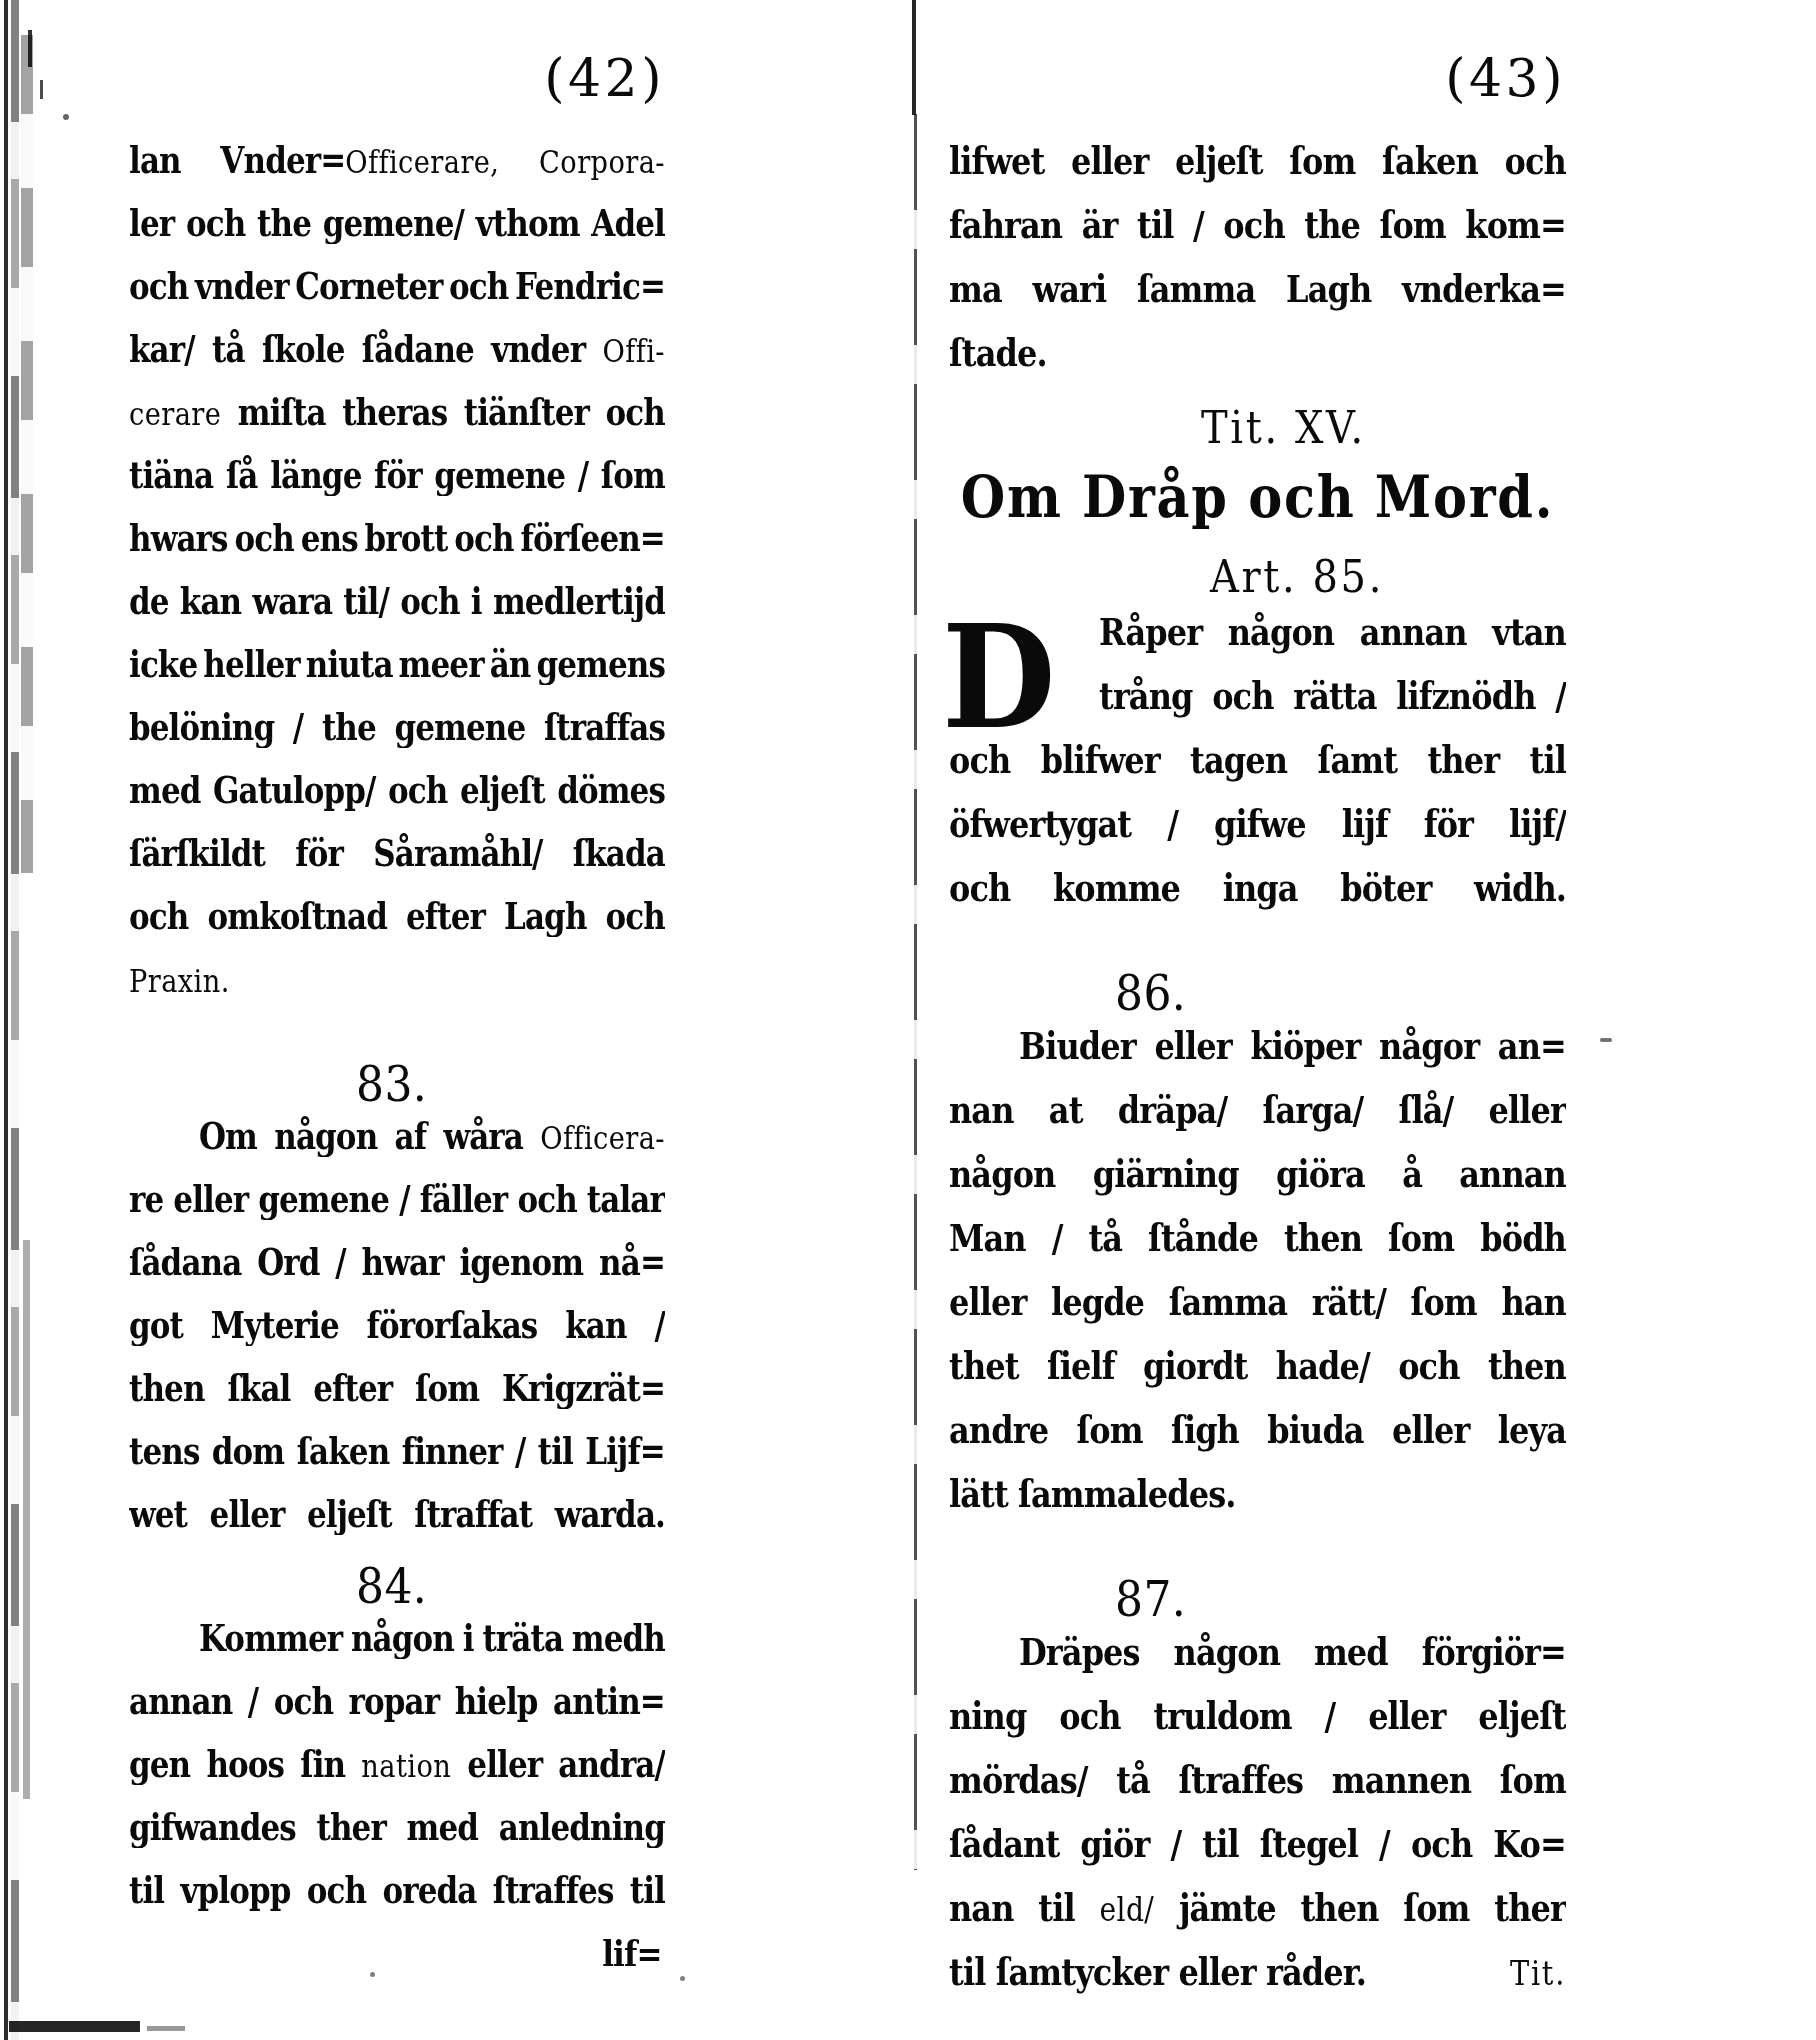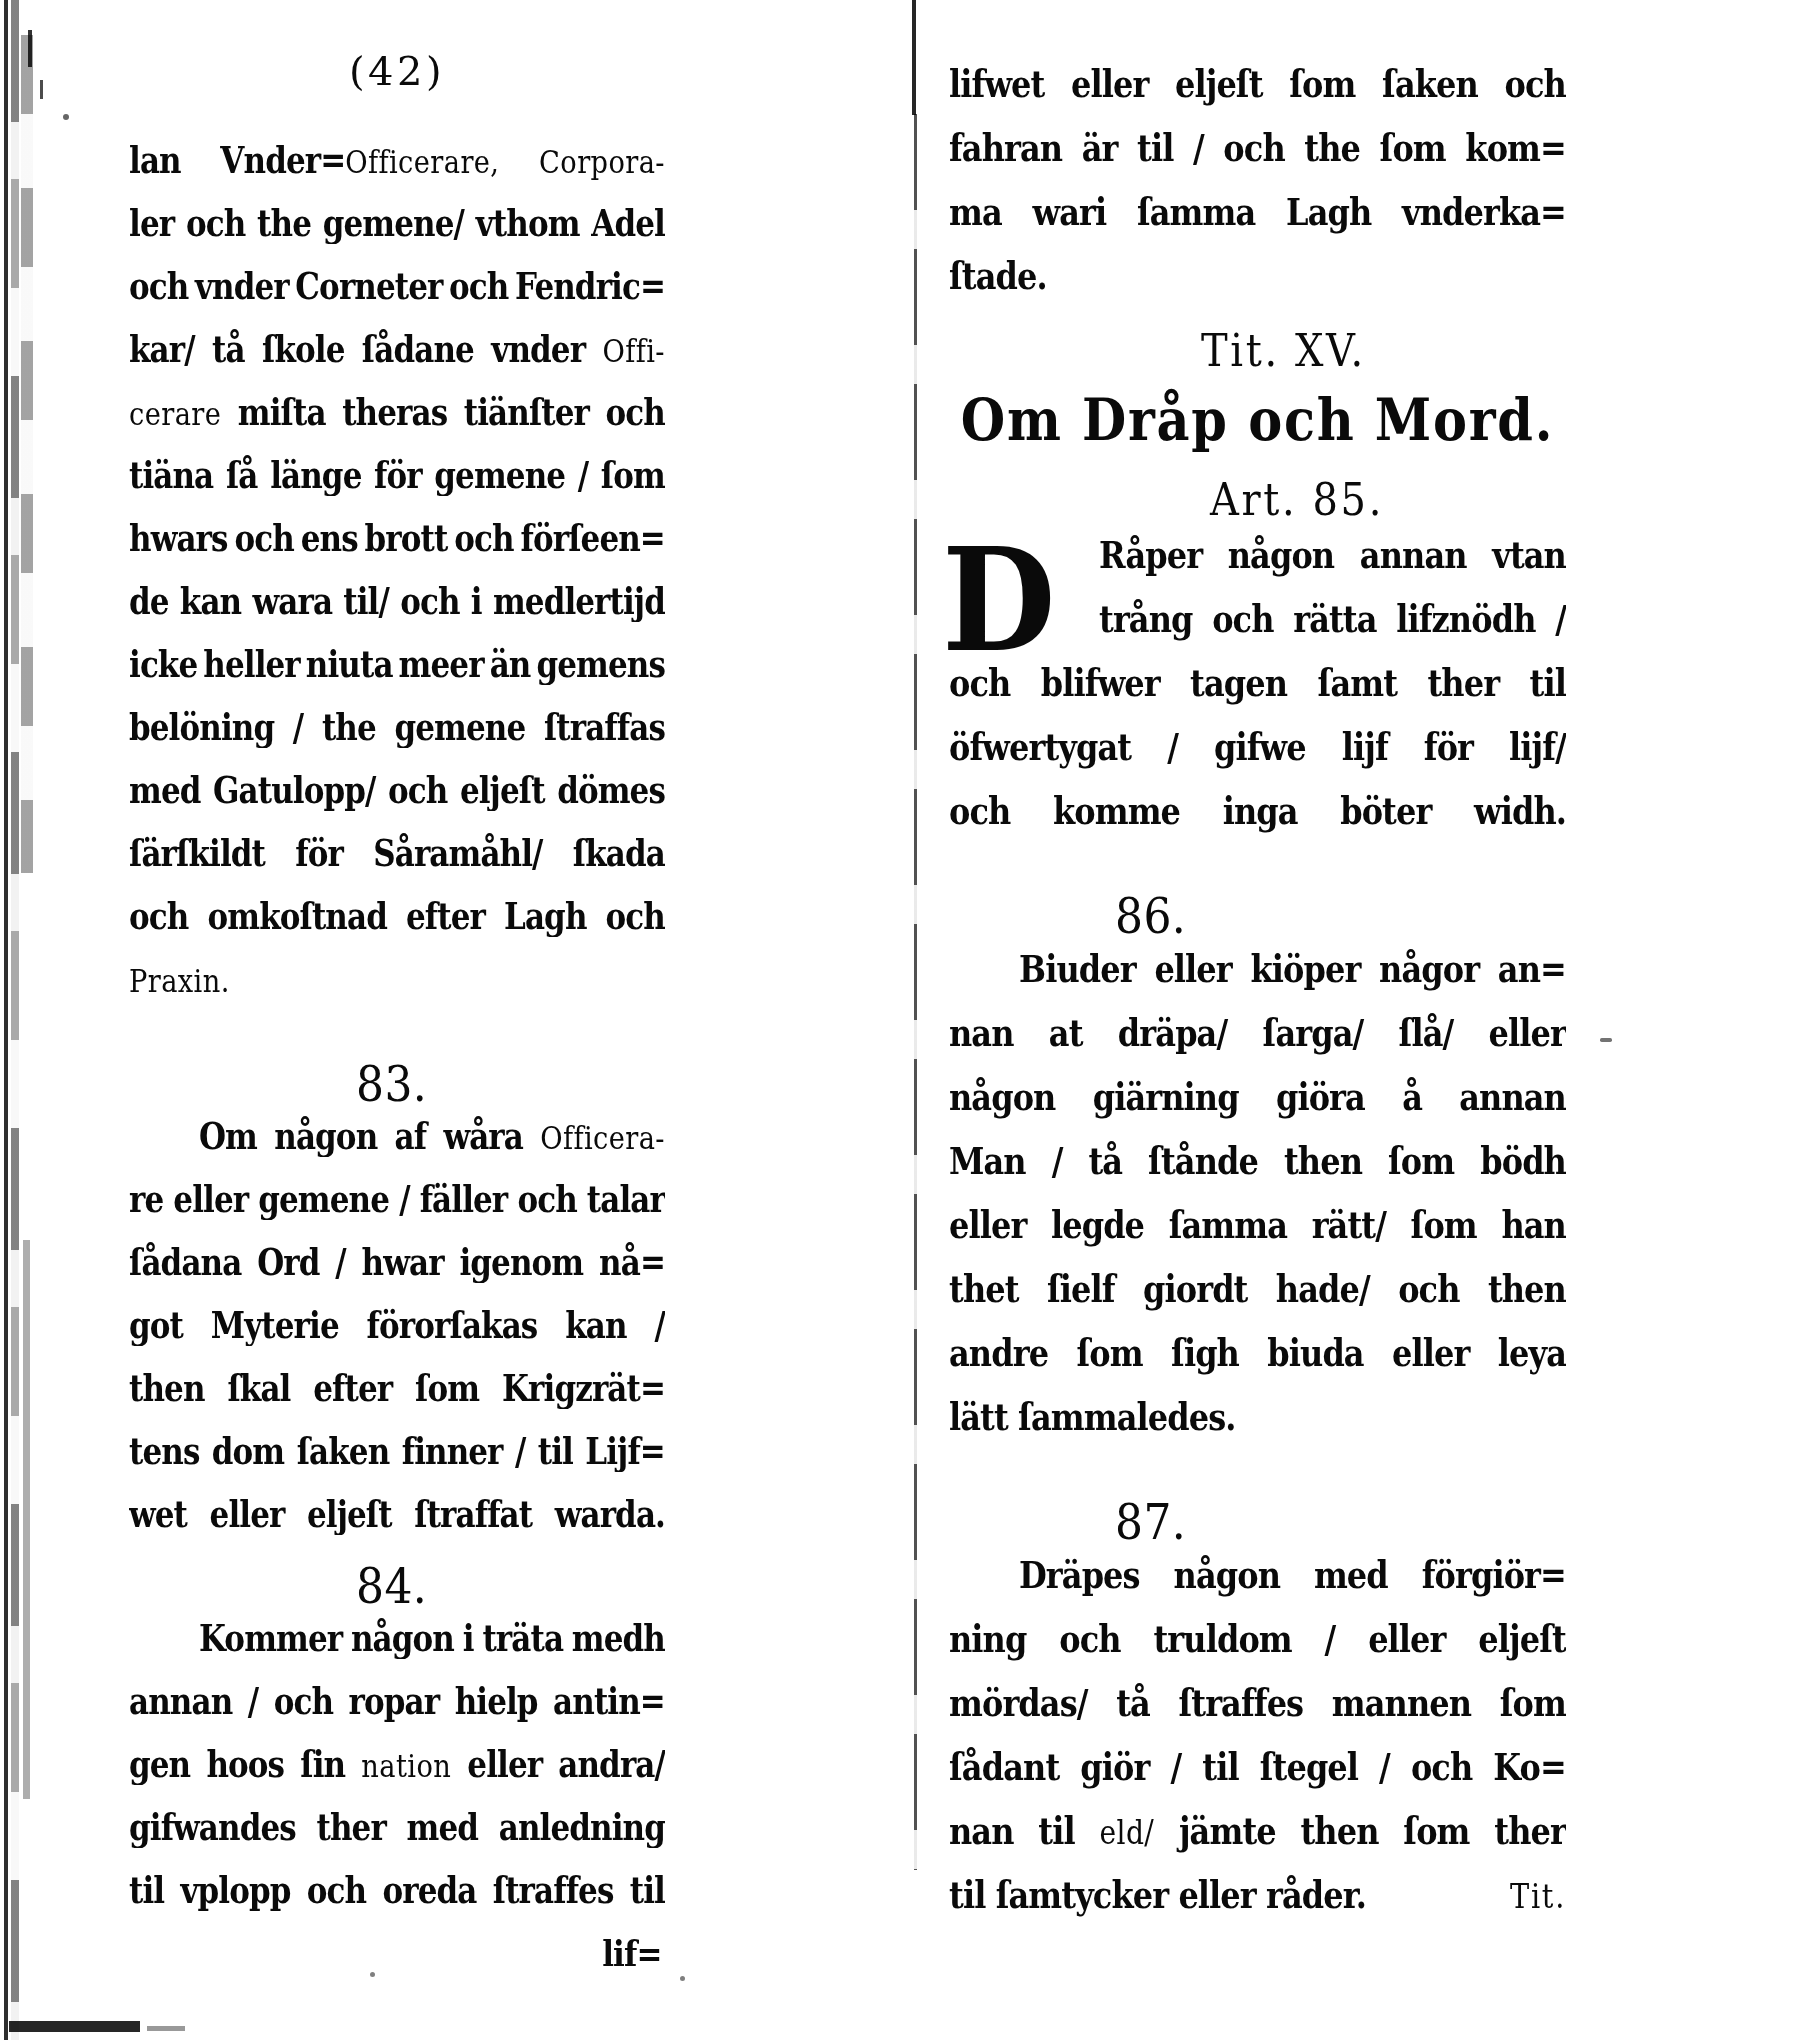--- a/index.html
+++ b/index.html
@@ -31,21 +31,21 @@
   #bottom-smudge-2{left:147px;top:2026px;width:38px;height:5.2px;background:#000;opacity:.4;}
   .speck{width:5.2px;height:5.2px;border-radius:50%;background:#000;opacity:.5;}
   #speck-1{left:370px;top:1972px;}
   #speck-2{left:680px;top:1976px;}
   #speck-3{left:1600px;top:1038px;width:12.2px;height:3.5px;border-radius:1.7px;opacity:.55;}
 
   
   .page{position:absolute;top:48px;}
   #left-page{left:129px;width:536px;}
   #right-page{left:949px;width:617px;}
-  .page-number{height:77px;text-align:center;font-size:40px;letter-spacing:3.5px;}
+  .page-number{height:77px;text-align:right;font-size:52px;letter-spacing:3.5px;}
   .page-body{position:relative;margin-top:19px;}
 
   .line{height:63px;font-size:31px;font-weight:700;letter-spacing:-0.9px;
         display:flex;justify-content:space-between;align-items:baseline;
         overflow:hidden;transform:scaleY(1.18);}
   #right-page .line{height:64px;font-size:32px;}
   .line.plain{display:block;}
   .line.with-cw{display:flex;justify-content:space-between;}
   .line.indent{padding-left:70px;}
   .word{white-space:nowrap;}
@@ -285,20 +285,21 @@
           <span class="word"><span class="f">och</span></span>
           <span class="word"><span class="f">oreda</span></span>
           <span class="word"><span class="f">ſtraffes</span></span>
           <span class="word"><span class="f">til</span></span>
         </div>
         <div class="catch-line"><span class="cw">lif=</span></div>
       </div>
   </section>
 
   <section class="page" id="right-page">
+    <div class="page-number">(43)</div>
     <div class="page-body" id="right-body">
         <div class="line just">
           <span class="word"><span class="f">lifwet</span></span>
           <span class="word"><span class="f">eller</span></span>
           <span class="word"><span class="f">eljeſt</span></span>
           <span class="word"><span class="f">ſom</span></span>
           <span class="word"><span class="f">ſaken</span></span>
           <span class="word"><span class="f">och</span></span>
         </div>
         <div class="line just">

